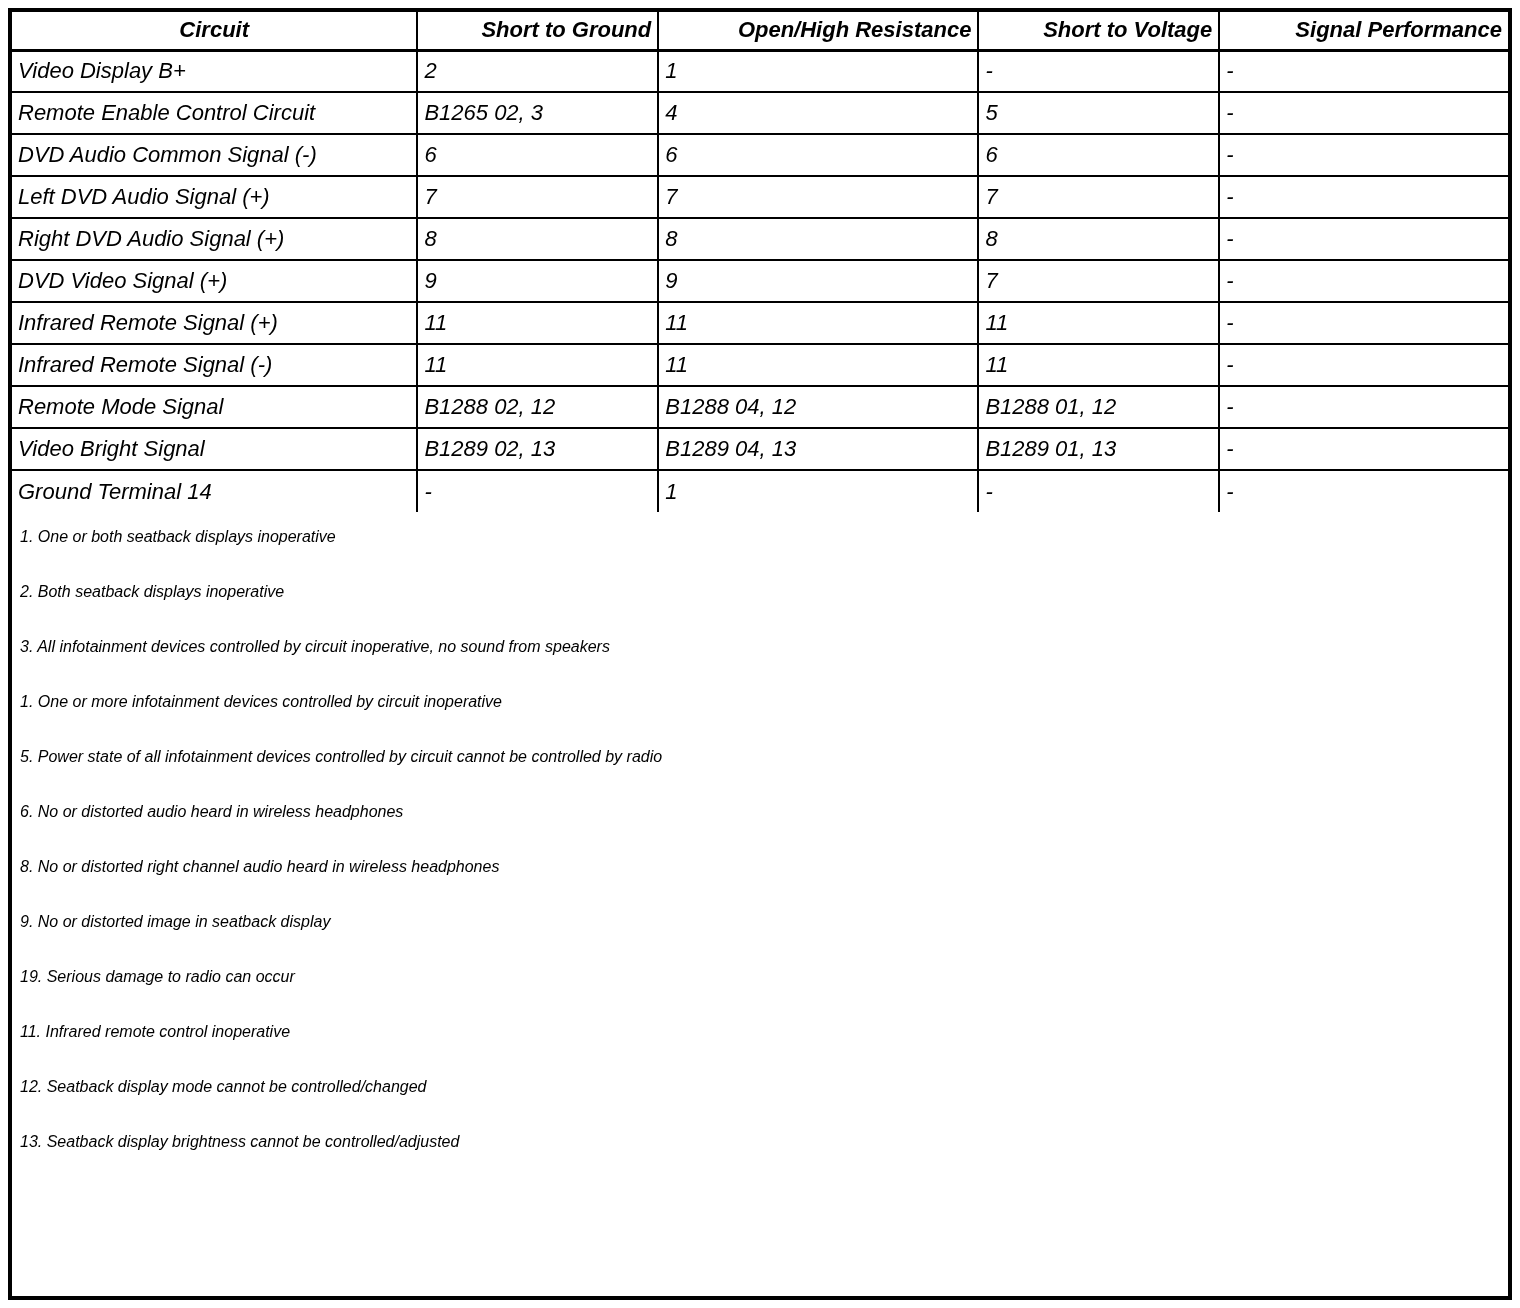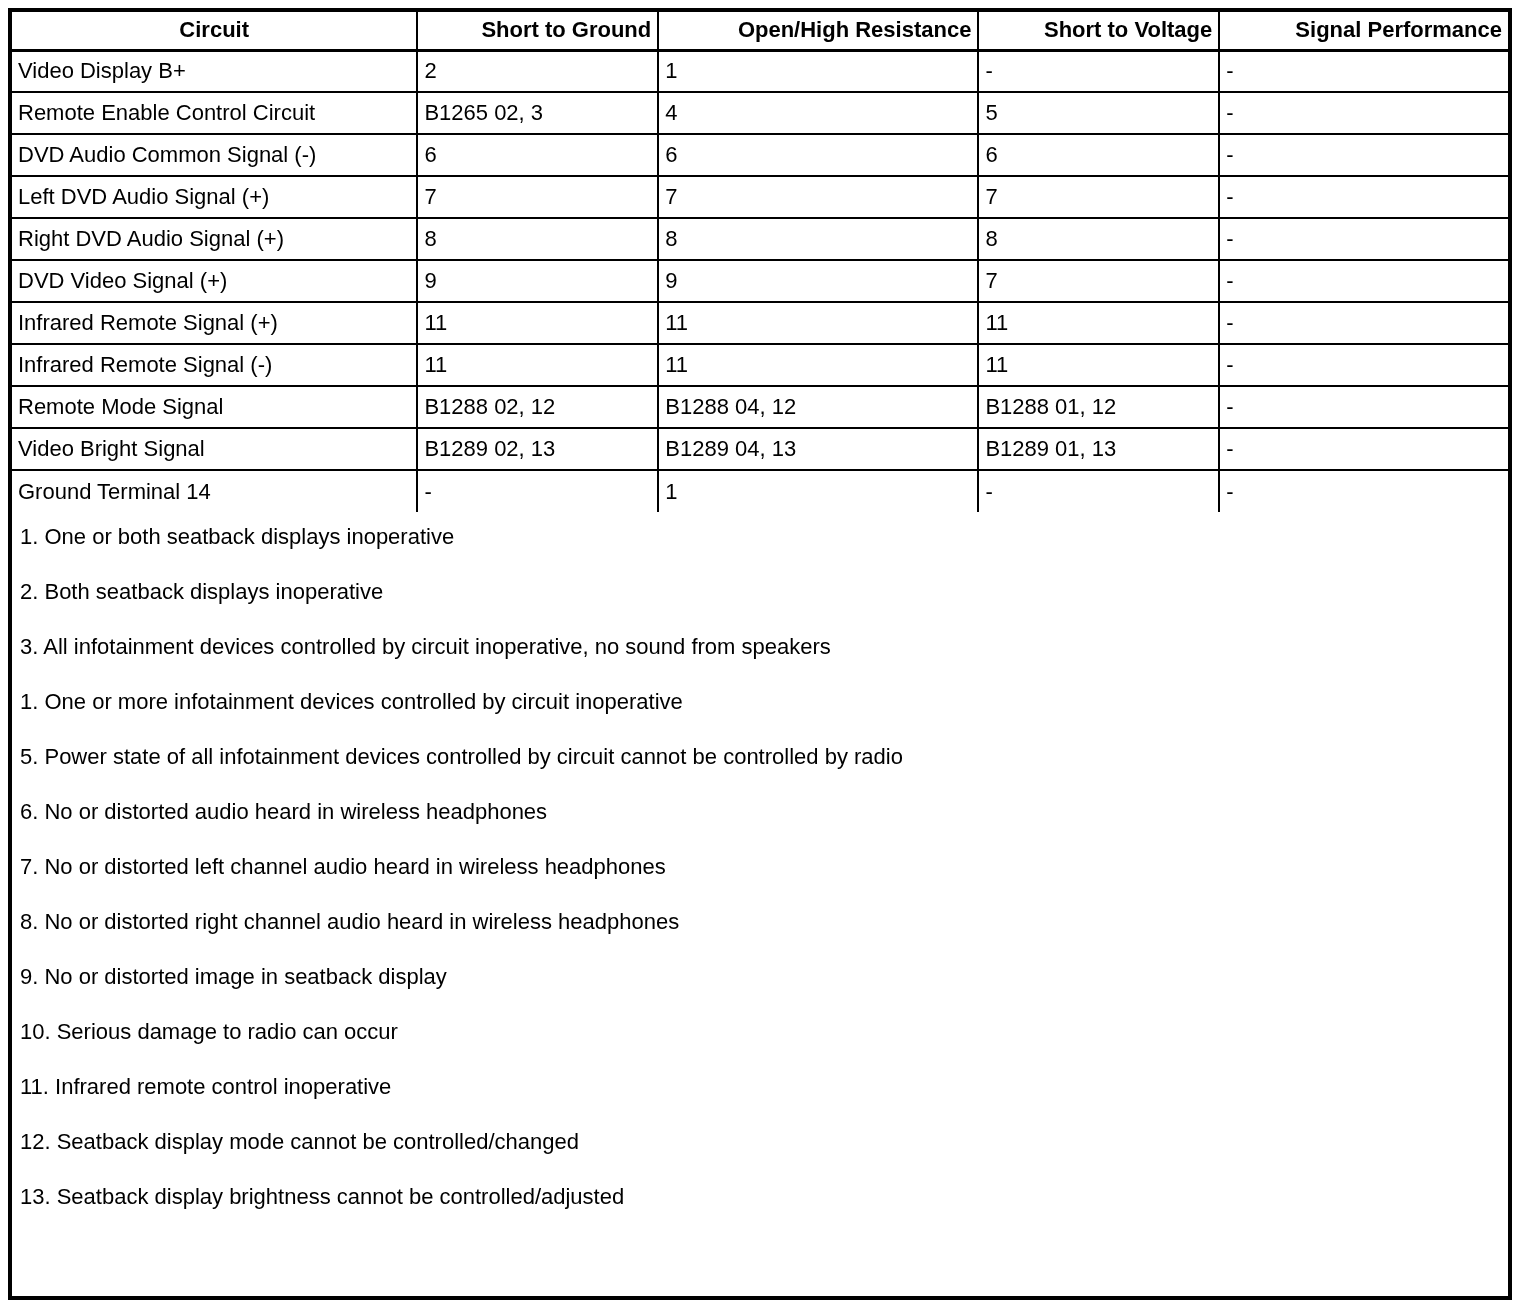--- a/index.html
+++ b/index.html
@@ -7,20 +7,21 @@
   body {
     width: 1520px;
     height: 1308px;
     font-family: "Liberation Sans", "DejaVu Sans", sans-serif;
     color: #000000;
   }
   .page {
     width: 1520px;
     height: 1308px;
     padding: 8px;
+    font-style: italic;
   }
   .frame {
     width: 100%;
     height: 100%;
     border: 4px solid #000000;
     overflow: hidden;
   }
   table.diag-table {
     width: 100%;
     border-collapse: collapse;
@@ -50,21 +51,21 @@
     height: 42px;
     padding: 2px 6px;
     vertical-align: middle;
     white-space: nowrap;
     overflow: hidden;
   }
   .footnotes {
     padding: 13px 8px 0 8px;
   }
   .footnote {
-    font-size: 22px;
+    font-size: 16px;
     line-height: 24px;
     margin: 0 0 31px 0;
     white-space: nowrap;
   }
   .footnote:last-child { margin-bottom: 16px; }
 </style>
 </head>
 <body>
 
 <div class="page">
@@ -168,23 +169,22 @@
         </tbody>
     </table>
 
     <div class="footnotes">
         <p class="footnote">1. One or both seatback displays inoperative</p>
         <p class="footnote">2. Both seatback displays inoperative</p>
         <p class="footnote">3. All infotainment devices controlled by circuit inoperative, no sound from speakers</p>
         <p class="footnote">1. One or more infotainment devices controlled by circuit inoperative</p>
         <p class="footnote">5. Power state of all infotainment devices controlled by circuit cannot be controlled by radio</p>
         <p class="footnote">6. No or distorted audio heard in wireless headphones</p>
-        <p class="footnote">7. No or distorted left channel audio heard in wireless headphones</p>
         <p class="footnote">8. No or distorted right channel audio heard in wireless headphones</p>
         <p class="footnote">9. No or distorted image in seatback display</p>
-        <p class="footnote">10. Serious damage to radio can occur</p>
+        <p class="footnote">19. Serious damage to radio can occur</p>
         <p class="footnote">11. Infrared remote control inoperative</p>
         <p class="footnote">12. Seatback display mode cannot be controlled/changed</p>
         <p class="footnote">13. Seatback display brightness cannot be controlled/adjusted</p>
       </div>
 
   </div>
 </div>
 
 </body></html>

